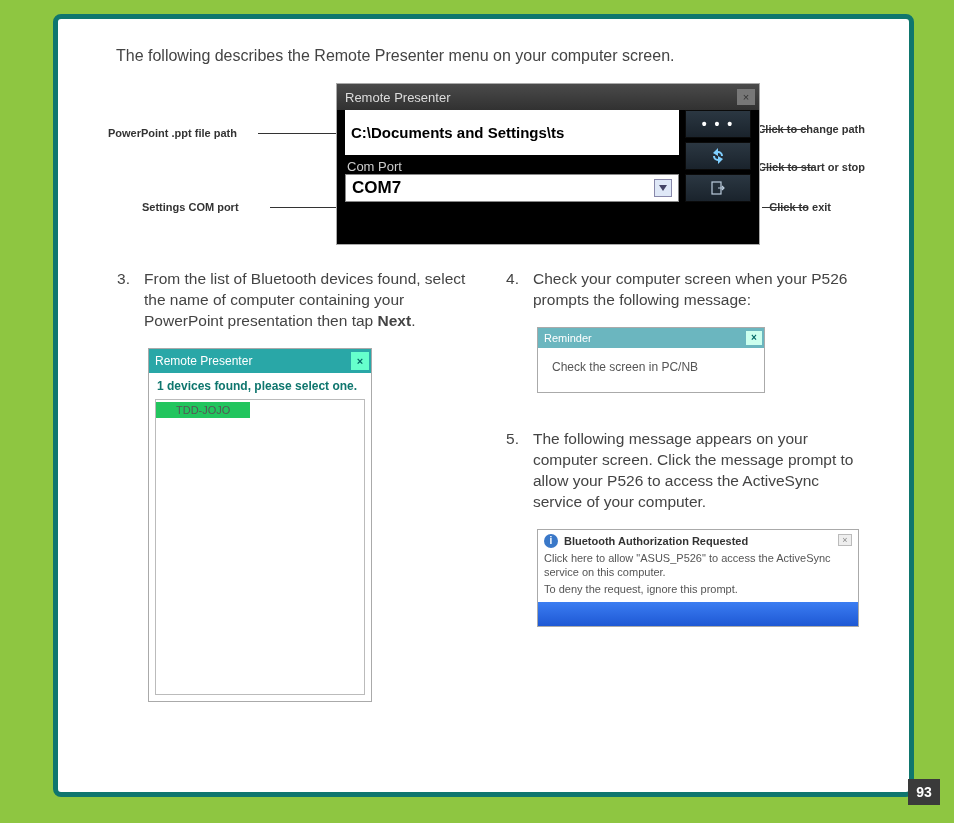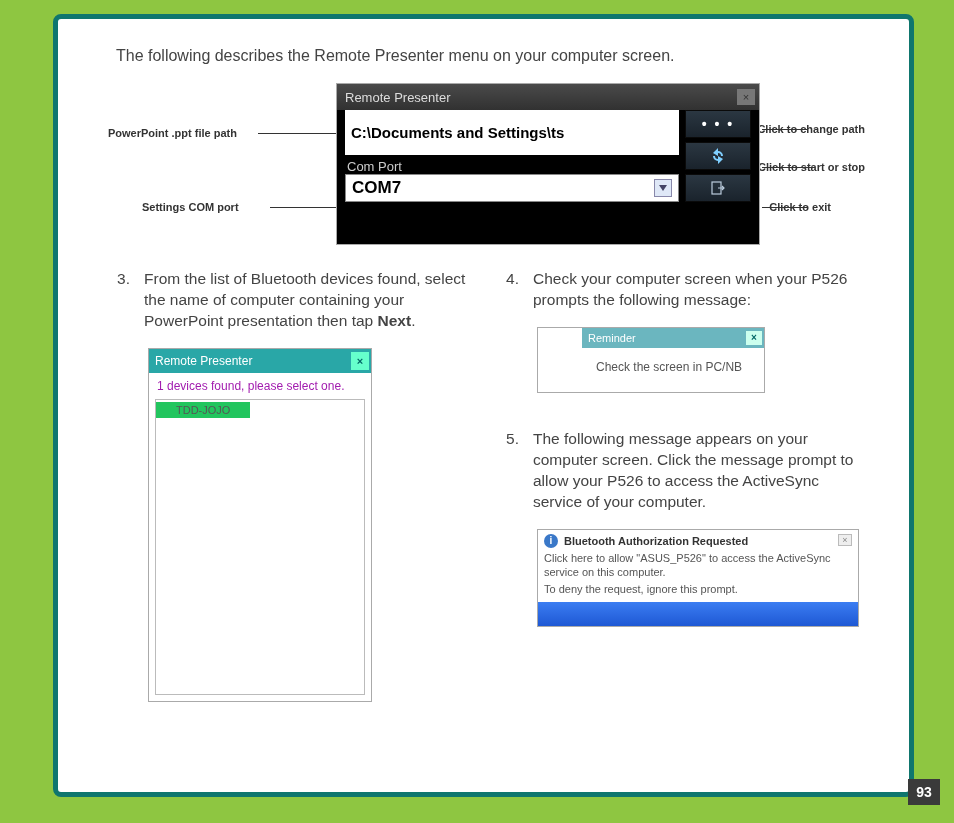--- a/index.html
+++ b/index.html
@@ -78,33 +78,32 @@
   .device {
     width: 224px; height: 354px; border:1px solid #aaa; background:#fff;
     margin-left: 40px; display:flex; flex-direction:column;
   }
   .device-title {
     height:24px; background:#29a7a7; color:#fff; font-size:12px;
     display:flex; align-items:center; justify-content:space-between;
     padding: 0 2px 0 6px;
   }
   .device-title .dx { width:18px;height:18px;background:#6fc;display:flex;align-items:center;justify-content:center;color:#066;font-weight:bold;font-size:11px;}
-  .device-msg { font-size:12px; color:#a21caf; padding: 6px 8px; }
+  .device-msg { font-size:12px; color:#0f766e; padding: 6px 8px; font-weight: bold; }
   .device-list { flex:1; margin: 0 6px 6px 6px; border:1px solid #bbb; background:#fff; }
   .device-list .sel { background:#22c55e; font-size:11px; color:#555; padding:2px 20px; display:inline-block;}
   .device-bottom {
     height:26px; background:#29a7a7; display:flex; justify-content:space-between;
     align-items:center; color:#fff; font-size:12px; padding:0 12px;
   }
 
   
   .reminder {
     width: 228px; border:1px solid #aaa; background:#fff;
     margin-left: 40px;
-    padding-left: 44px;
   }
   .reminder-title {
     height:20px; background:#6bb6bf; color:#fff; font-size:11px;
     display:flex; justify-content:space-between; align-items:center; padding:0 2px 0 6px;
   }
   .reminder-title .rx { width:16px;height:14px;background:#cfe;display:flex;align-items:center;justify-content:center;color:#066;font-size:10px;font-weight:bold;}
   .reminder-body { font-size:12px; color:#555; padding: 12px 14px 18px 14px; }
 
   
   .bt-balloon-wrap {

